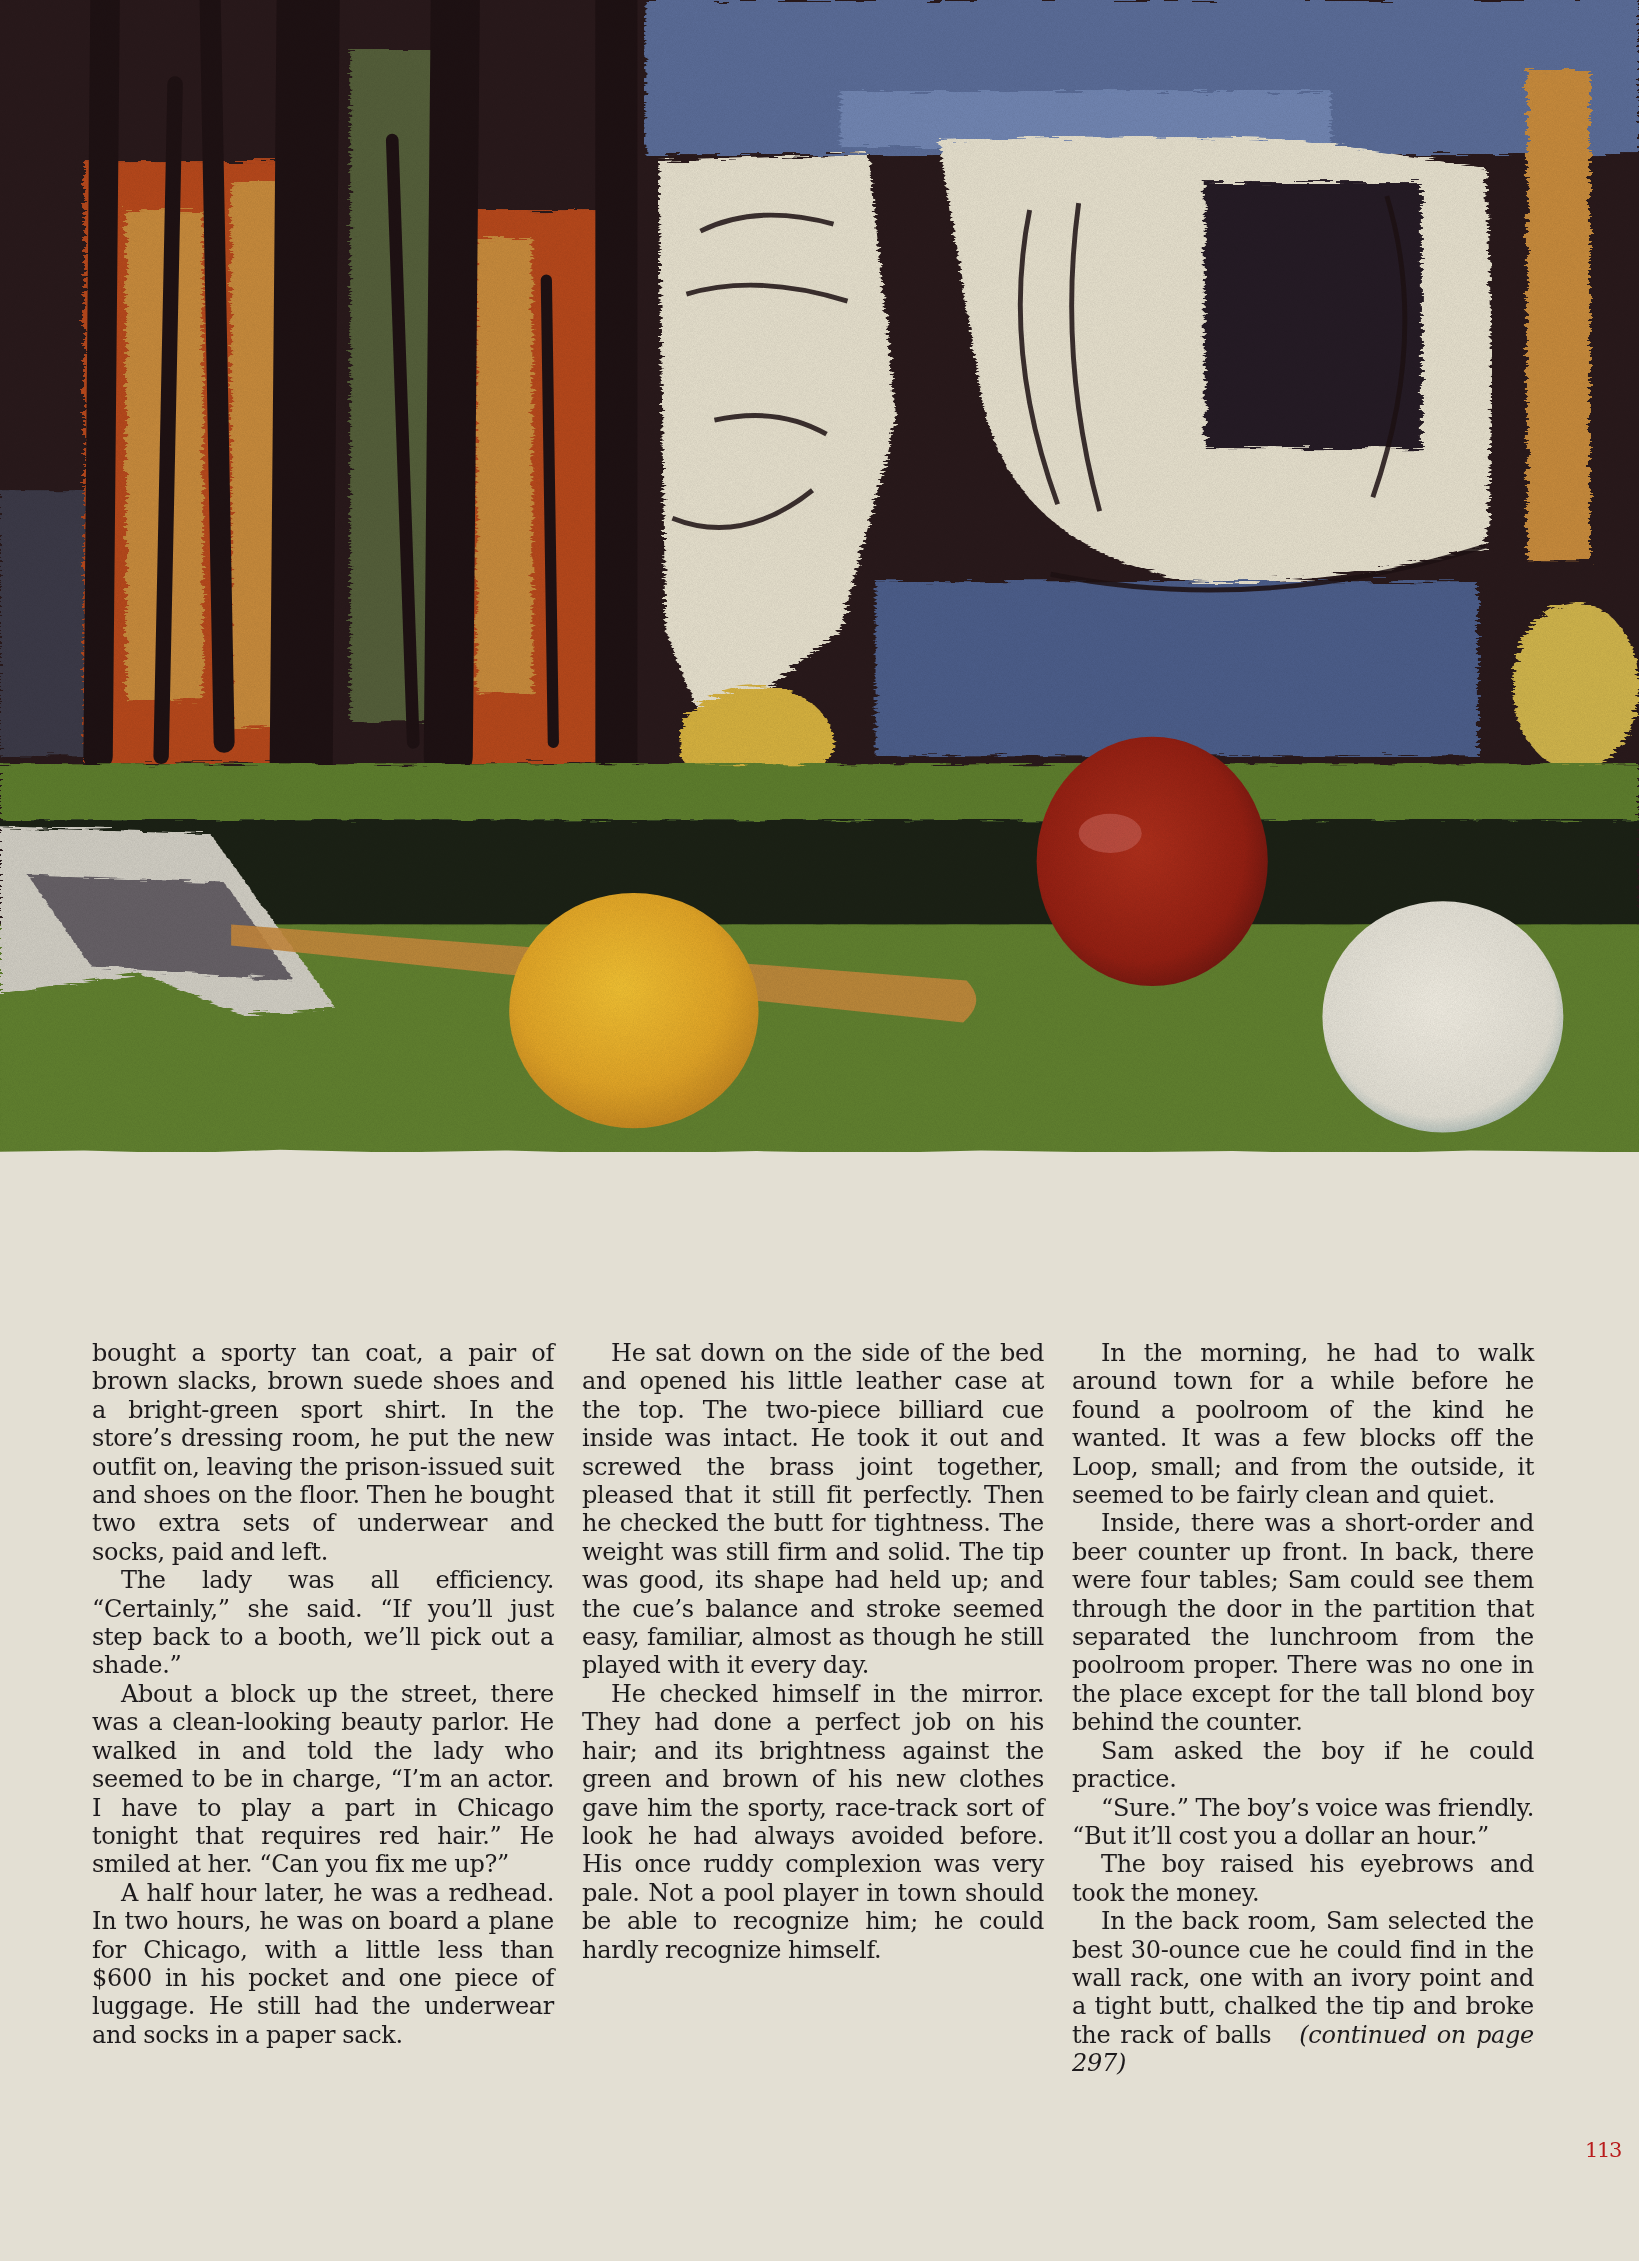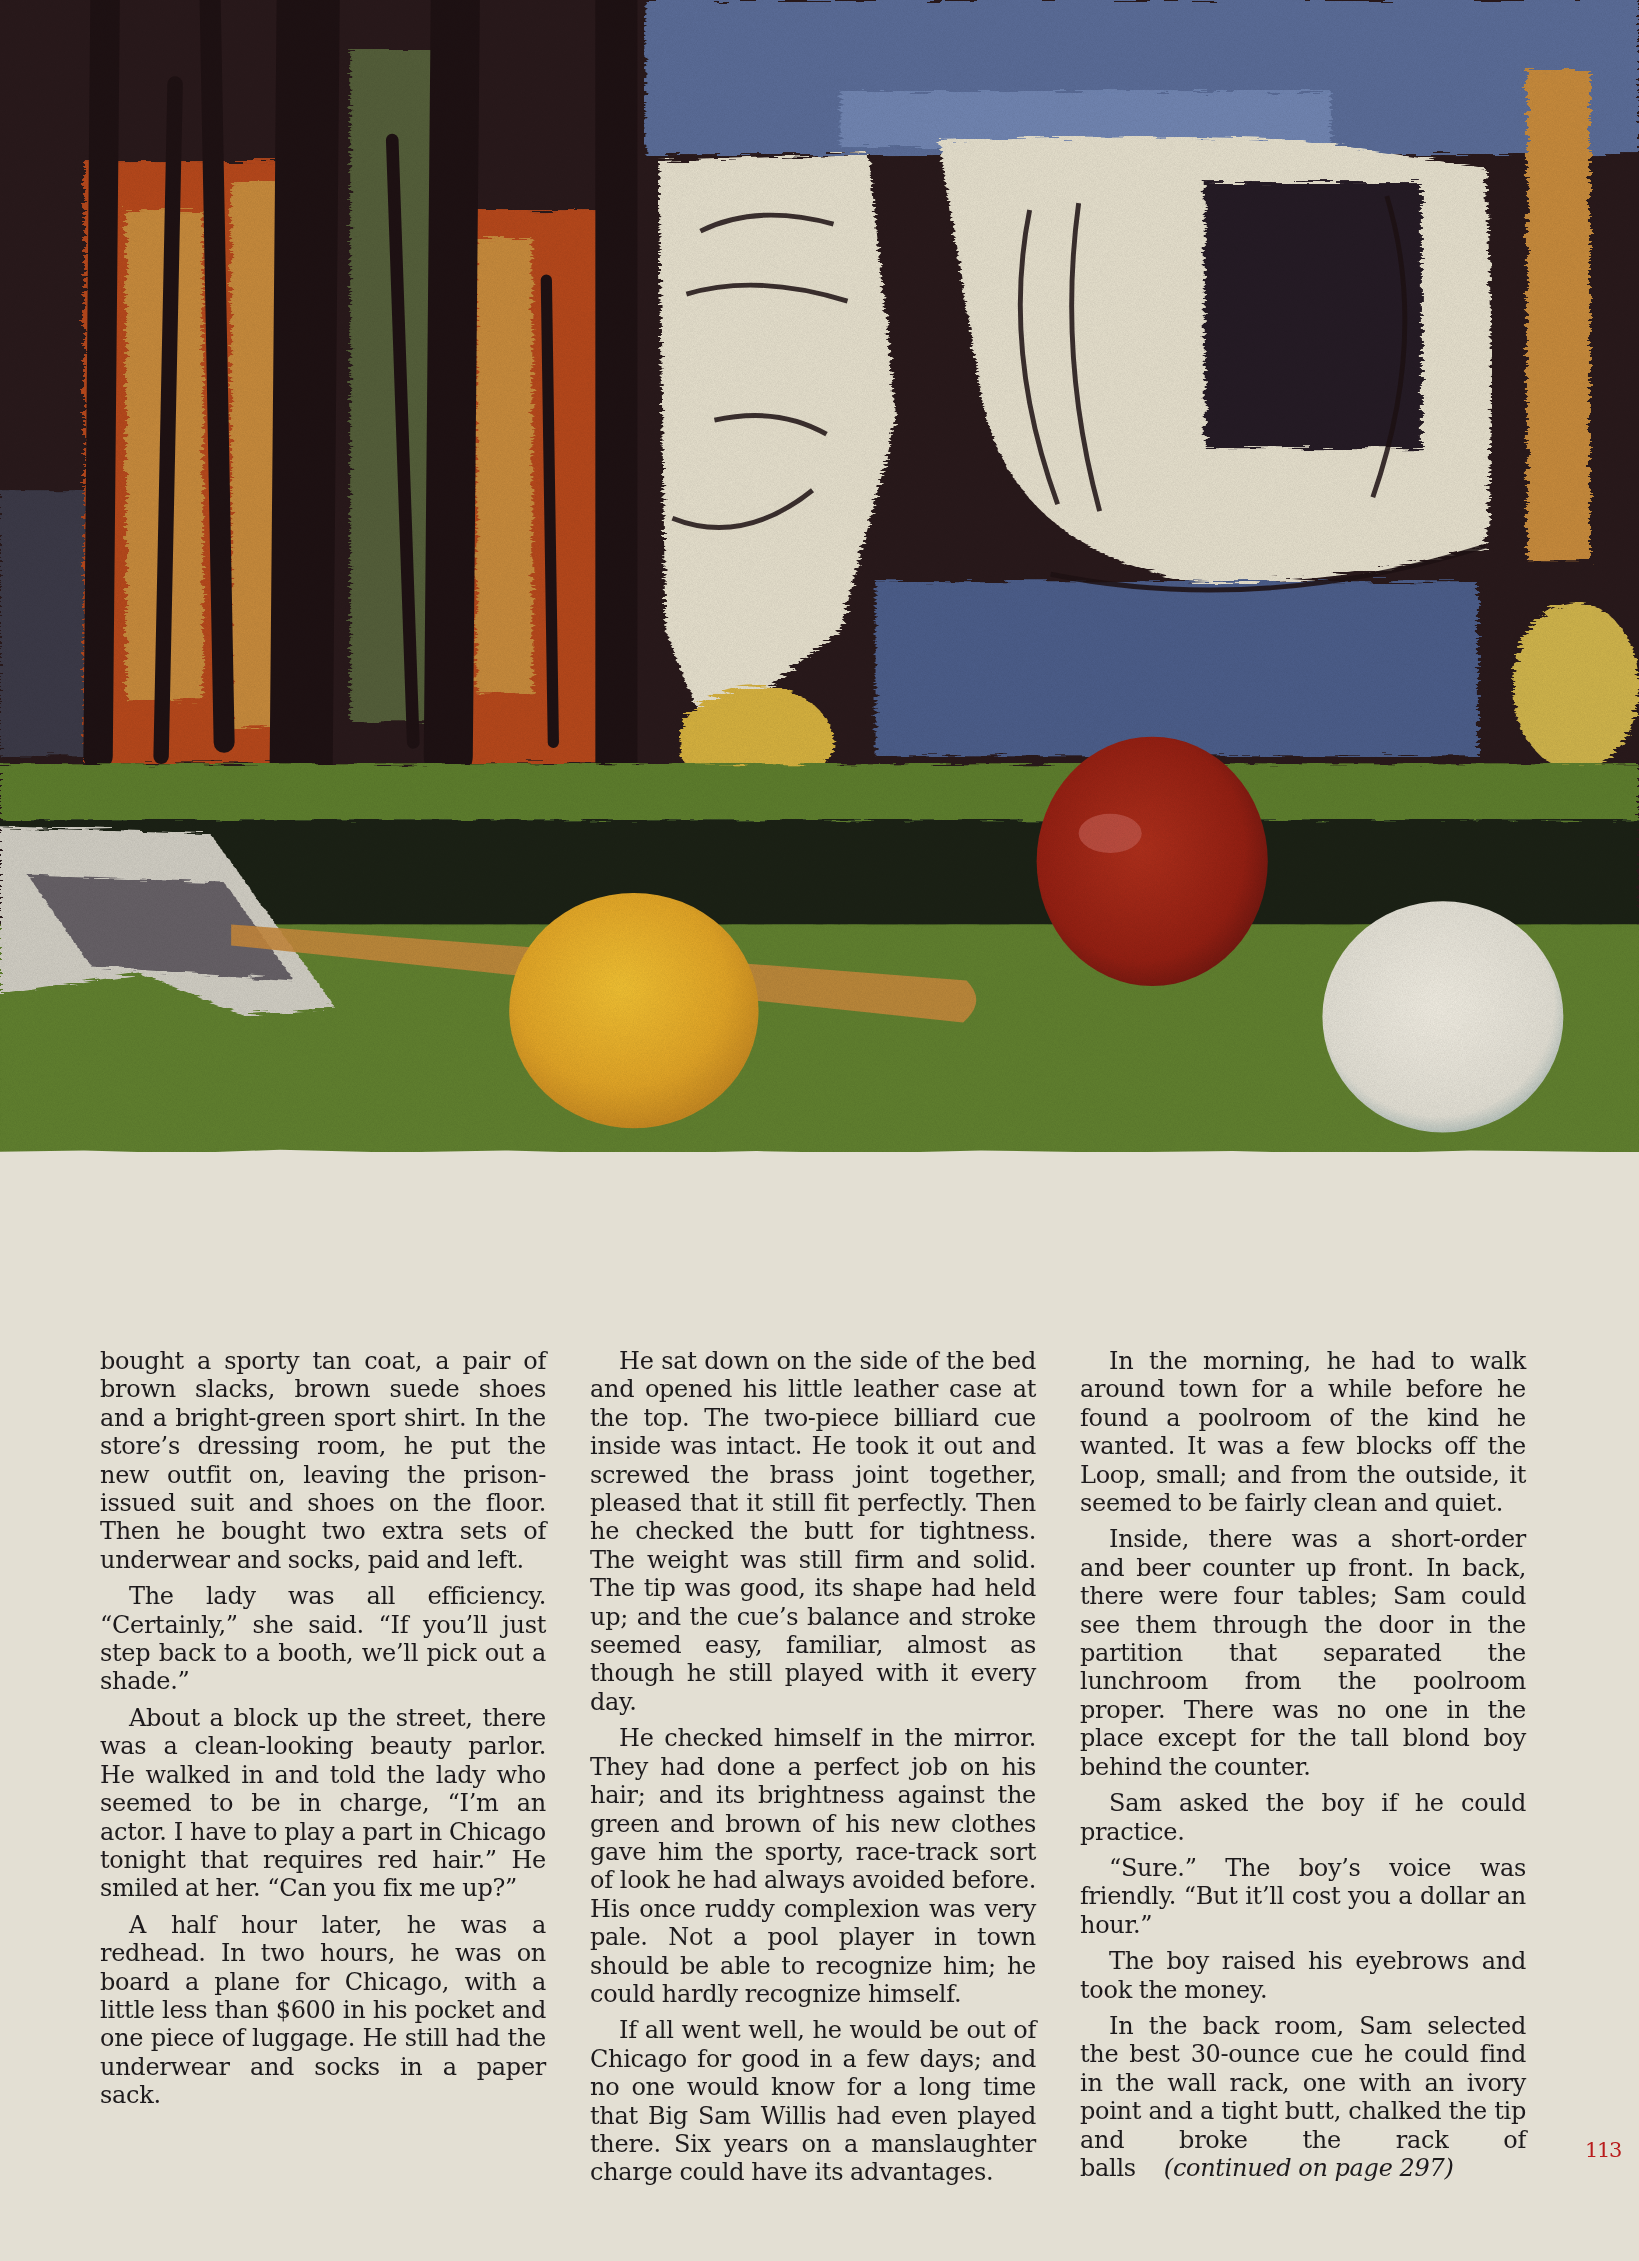--- a/index.html
+++ b/index.html
@@ -21,21 +21,21 @@
   .columns {
     position: absolute; top: 1339px; left: 92px; width: 1442px;
     display: flex; justify-content: space-between;
   }
   .col {
     width: 462px;
     font-size: 24px; line-height: 28.4px; color: #1d1a1c;
     text-align: justify; hyphens: manual;
     letter-spacing: -0.3px; word-spacing: -0.4px;
   }
-  .col p { margin: 8px; text-indent: 0; }
+  .col p { margin: 0; text-indent: 0; }
   .col p.indent { text-indent: 29px; }
   .col p .cont { font-style: italic; padding-left: 28px; }
   .page-number {
     position: absolute; left: 1585px; top: 2138px;
     font-size: 21px; color: #b91c1c; letter-spacing: -1.4px;
   }
 </style>
 </head>
 <body>
 
@@ -150,21 +150,20 @@
   <div class="col">
     <p>bought a sporty tan coat, a pair of brown slacks, brown suede shoes and a bright-green sport shirt. In the store’s dressing room, he put the new outfit on, leaving the prison-issued suit and shoes on the floor. Then he bought two extra sets of underwear and socks, paid and left.</p>
     <p class="indent">The lady was all efficiency. “Certainly,” she said. “If you’ll just step back to a booth, we’ll pick out a shade.”</p>
     <p class="indent">About a block up the street, there was a clean-looking beauty parlor. He walked in and told the lady who seemed to be in charge, “I’m an actor. I have to play a part in Chicago tonight that requires red hair.” He smiled at her. “Can you fix me up?”</p>
     <p class="indent">A half hour later, he was a redhead. In two hours, he was on board a plane for Chicago, with a little less than $600 in his pocket and one piece of luggage. He still had the underwear and socks in a paper sack.</p>
   </div>
 
   <div class="col">
     <p class="indent">He sat down on the side of the bed and opened his little leather case at the top. The two-piece billiard cue inside was in­tact. He took it out and screwed the brass joint together, pleased that it still fit per­fectly. Then he checked the butt for tight­ness. The weight was still firm and solid. The tip was good, its shape had held up; and the cue’s balance and stroke seemed easy, familiar, almost as though he still played with it every day.</p>
     <p class="indent">He checked himself in the mirror. They had done a perfect job on his hair; and its brightness against the green and brown of his new clothes gave him the sporty, race-track sort of look he had al­ways avoided before. His once ruddy complexion was very pale. Not a pool player in town should be able to recog­nize him; he could hardly recognize himself.</p>
-    <p class="indent">If all went well, he would be out of Chicago for good in a few days; and no one would know for a long time that Big Sam Willis had even played there. Six years on a manslaughter charge could have its advantages.</p>
   </div>
 
   <div class="col">
     <p class="indent">In the morning, he had to walk around town for a while before he found a pool­room of the kind he wanted. It was a few blocks off the Loop, small; and from the outside, it seemed to be fairly clean and quiet.</p>
     <p class="indent">Inside, there was a short-order and beer counter up front. In back, there were four tables; Sam could see them through the door in the partition that separated the lunchroom from the pool­room proper. There was no one in the place except for the tall blond boy behind the counter.</p>
     <p class="indent">Sam asked the boy if he could practice.</p>
     <p class="indent">“Sure.” The boy’s voice was friendly. “But it’ll cost you a dollar an hour.”</p>
     <p class="indent">The boy raised his eyebrows and took the money.</p>
     <p class="indent"><span>In the back room, Sam selected the best 30-ounce cue he could find in the wall rack, one with an ivory point and a tight butt, chalked the tip and broke the rack of balls</span><span class="cont">(continued on page 297)</span></p>
   </div>

